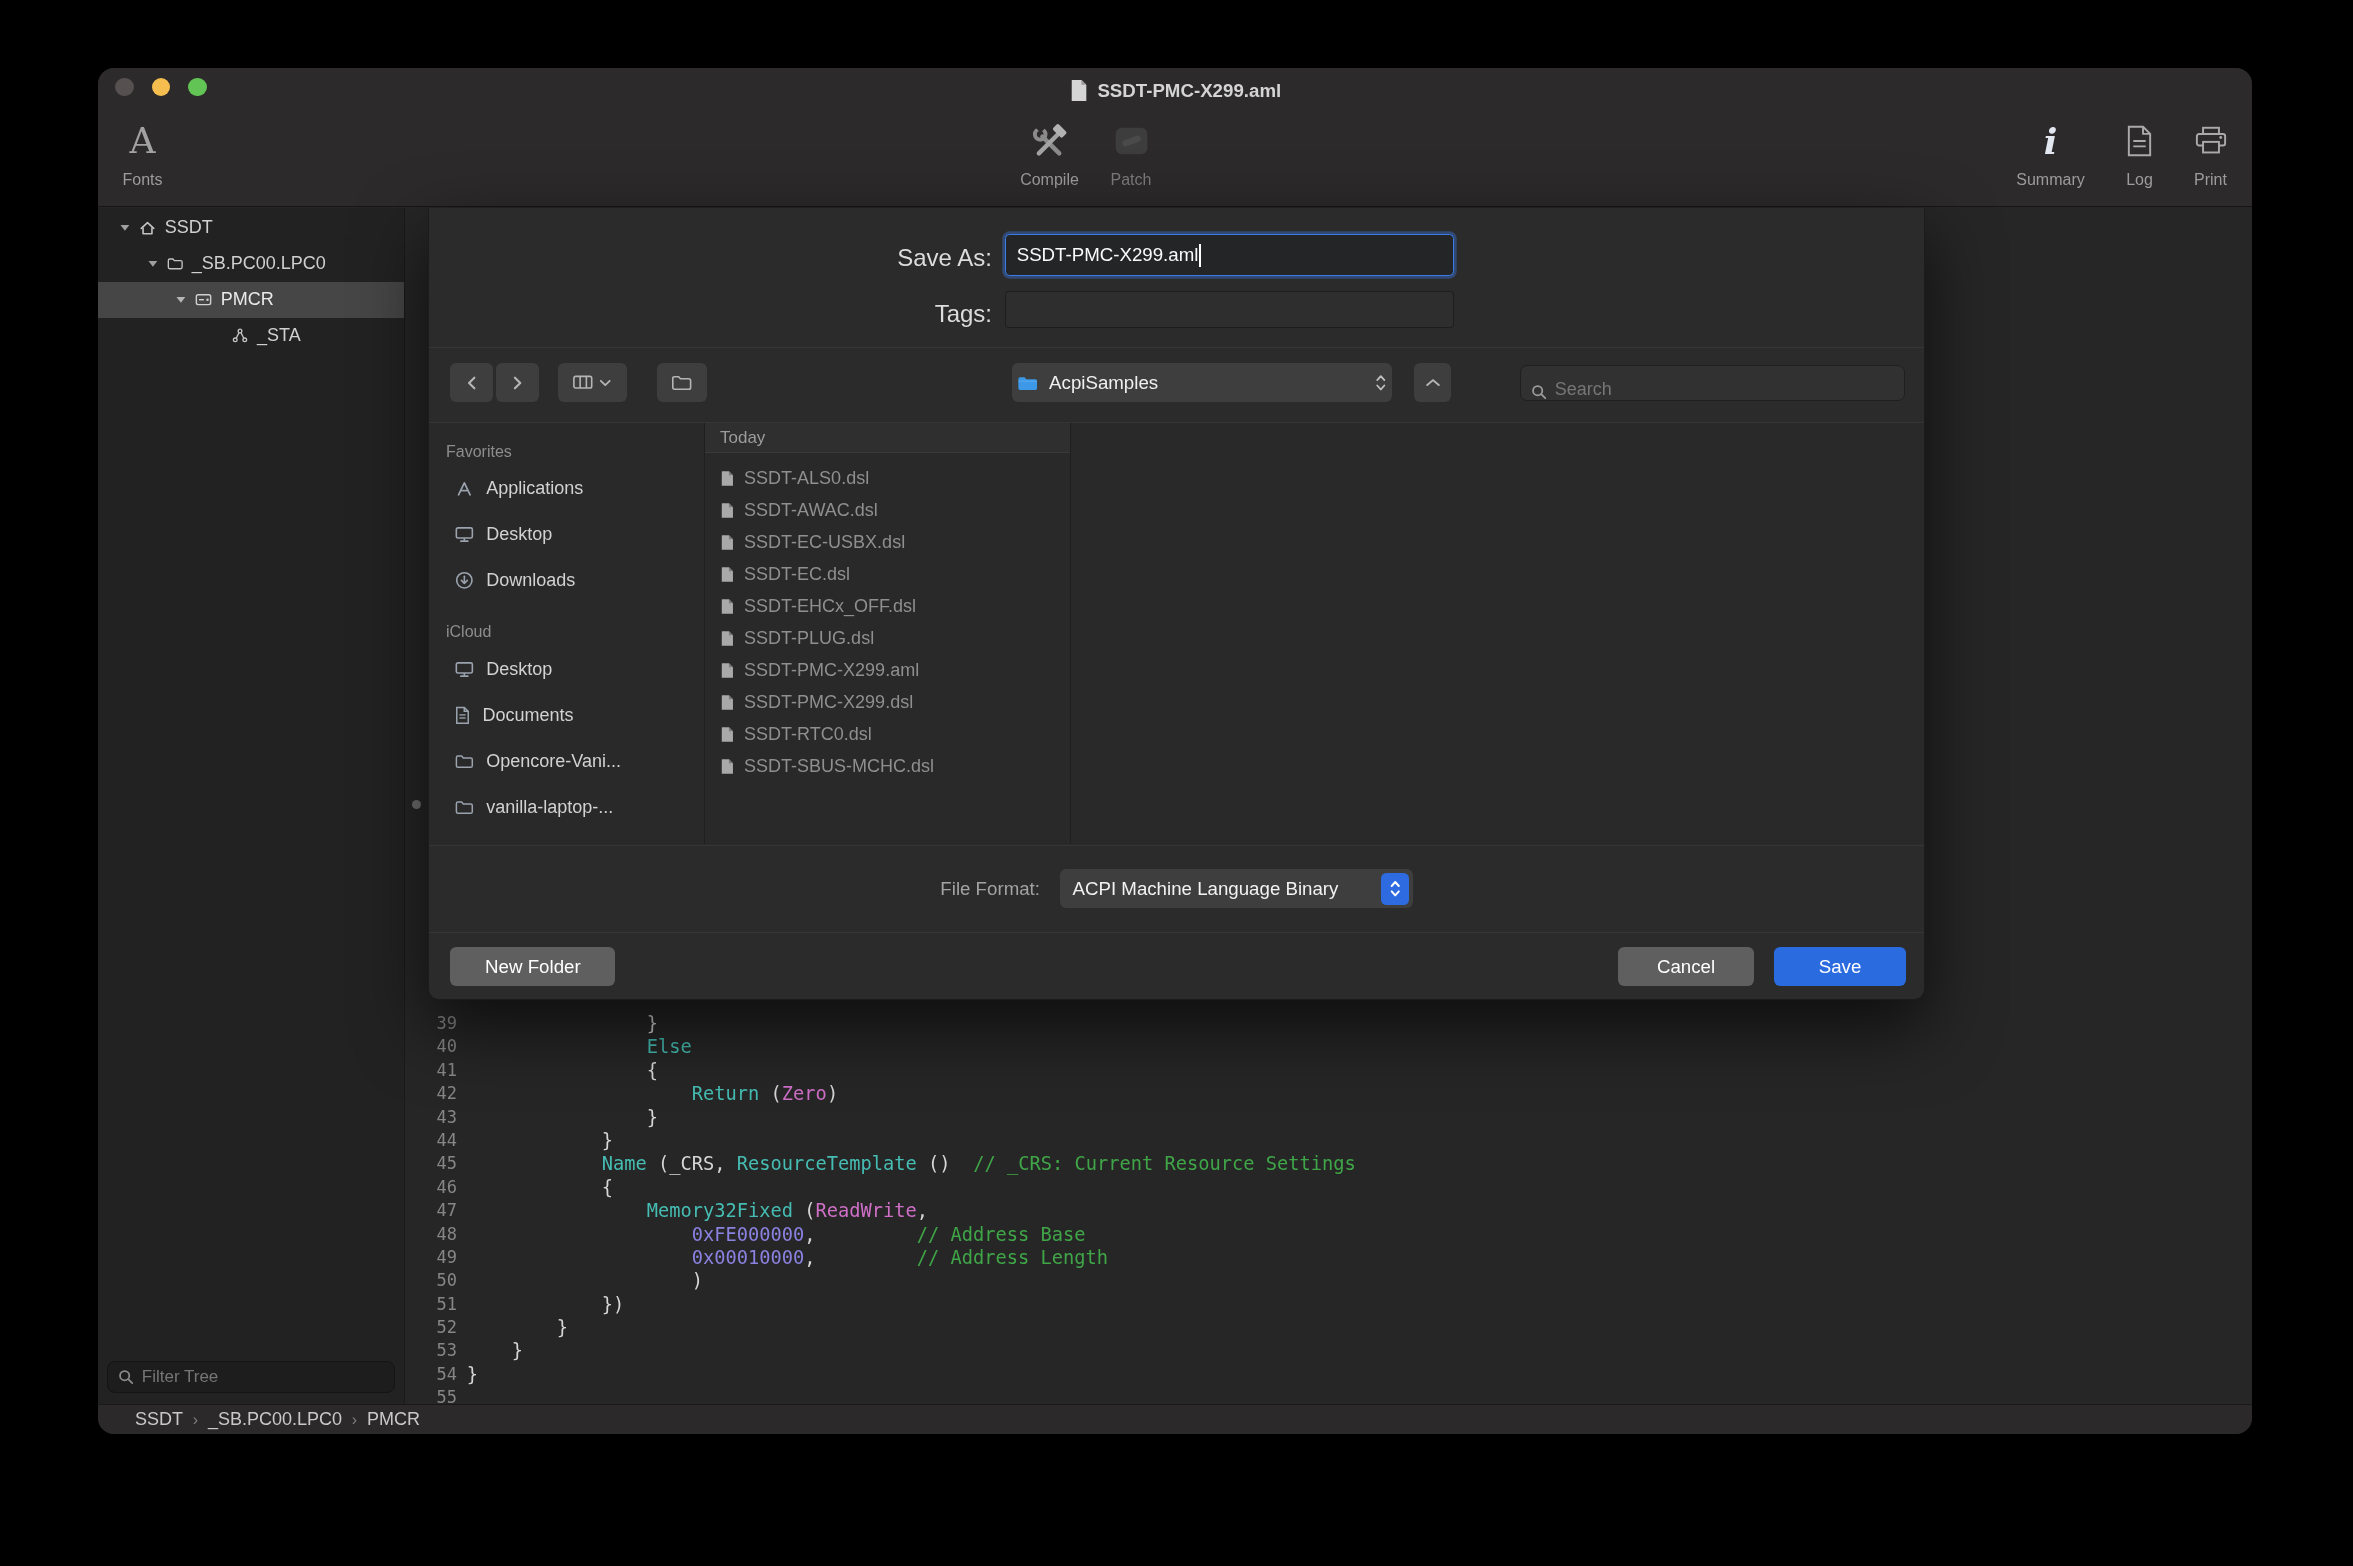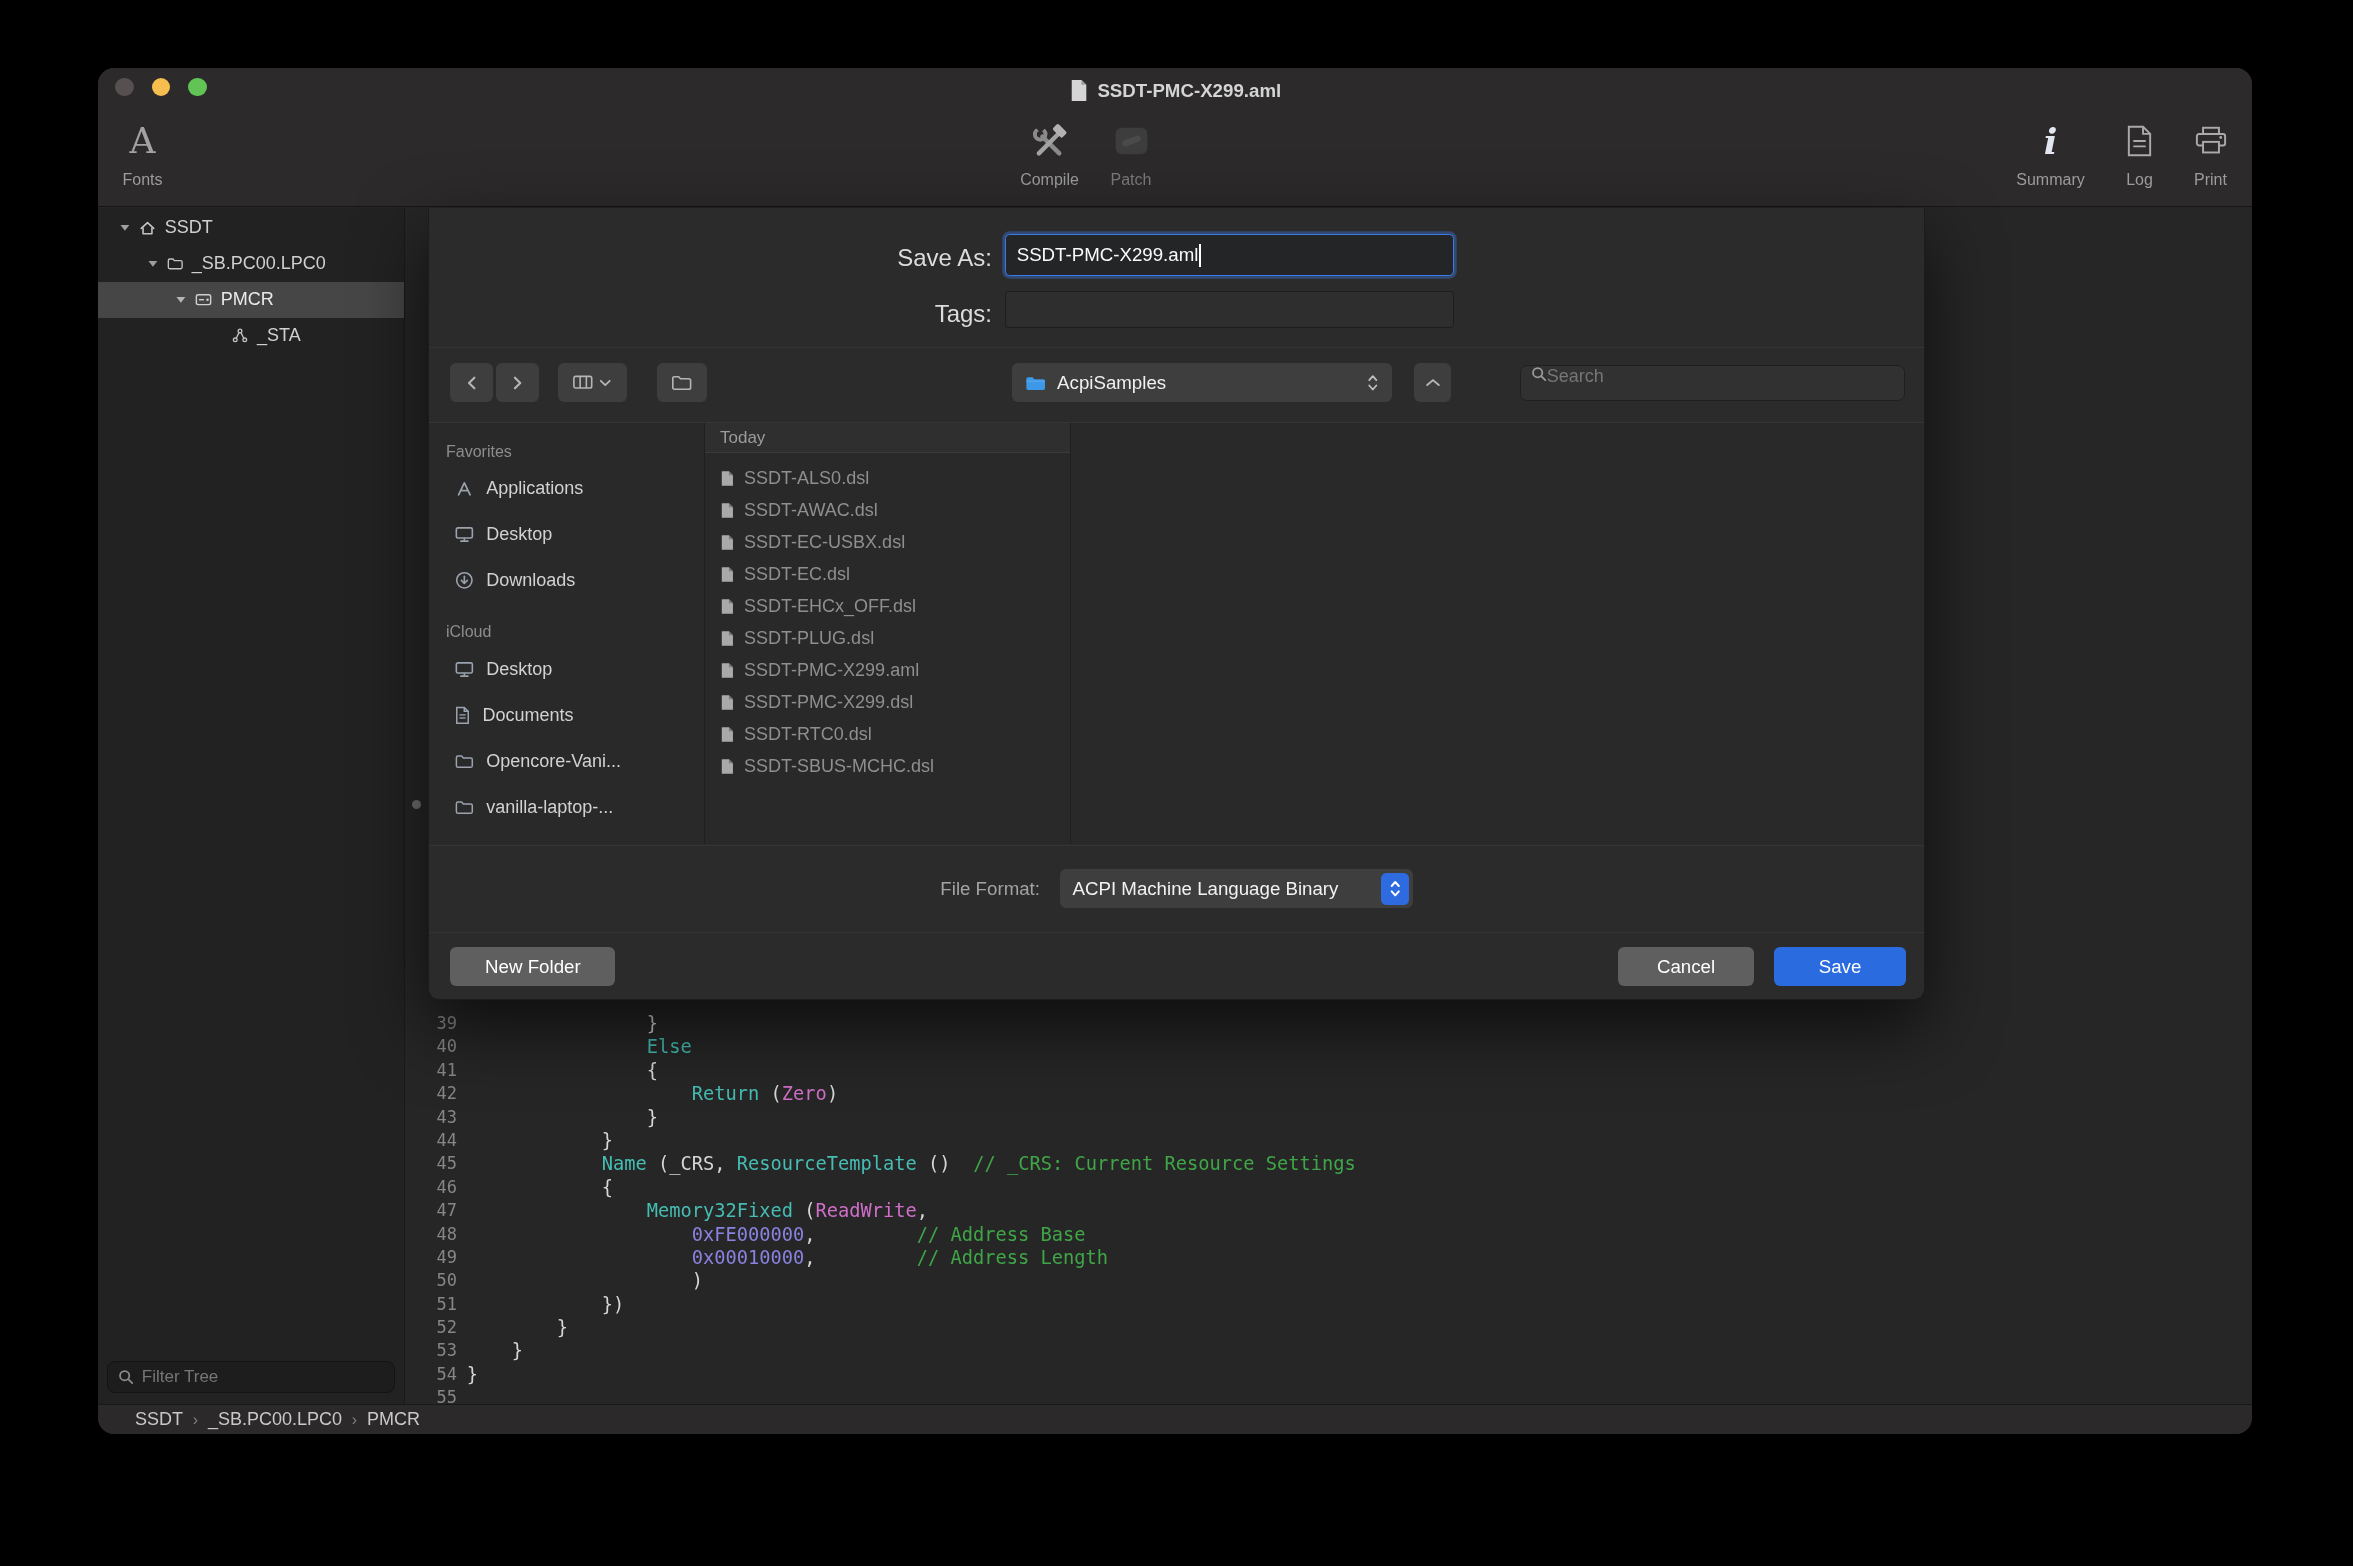--- a/index.html
+++ b/index.html
@@ -81,25 +81,25 @@
                   font-size:18.7px; color:#fafafa; }
   .caret { display:inline-block; width:1.8px; height:23px; background:#fff; margin-left:0.9px; }
   .tags-input { position:absolute; left:576px; top:83px; width:449px; height:37px;
                 background:#2e2e2e; border:0.9px solid #1d1d1d; border-radius:3.6px;
                 color:#e8e8e8; font-size:18px; padding:0 10.7px; outline:none; }
   .hdiv { position:absolute; left:0; right:0; height:0.9px; background:#3c3c3c; opacity:.6; }
   .navbtn { position:absolute; top:155px; height:39px; background:#3e3e3e; border-radius:6.2px;
             display:flex; align-items:center; justify-content:center; gap:6.2px; }
   .dd-location { position:absolute; left:583px; top:155px; width:380px; height:39px;
                  background:#3e3e3e; border-radius:6.2px; display:flex; align-items:center;
-                 gap:10.7px; padding:0 13px; font-size:18.7px; color:#f0f0f0; }
+                 gap:10.7px; padding:0 5px; font-size:18.7px; color:#f0f0f0; }
   .dd-location .spacer { flex:1; }
   .searchbox { position:absolute; left:1091px; top:157px; width:385px; height:36px;
                background:#313131; border:0.9px solid #1f1f1f; border-radius:7.1px;
-               display:flex; align-items:flex-start; padding:0 9.8px; }
+               display:flex; align-items:flex-end; gap:8px; padding:0 9.8px; }
   .searchbox input { flex:1; background:transparent; border:none; outline:none;
                      color:#d8d8d8; font-size:18px; }
 
   .browser { position:absolute; left:0; top:215px; width:100%; height:421px; background:#2a2929; }
   .fav-col { position:absolute; left:0; top:0; width:275px; height:100%; padding-top:14.3px; }
   .fav-header { height:28.5px; padding-left:17px; display:flex; align-items:center;
                 font-size:16px; color:#8d8d8d; }
   .fav-item { height:46px; display:flex; align-items:center; gap:12.5px; padding-left:26px;
               font-size:18px; color:#d2d2d2; }
   .fav-gap { height:14.3px; }

